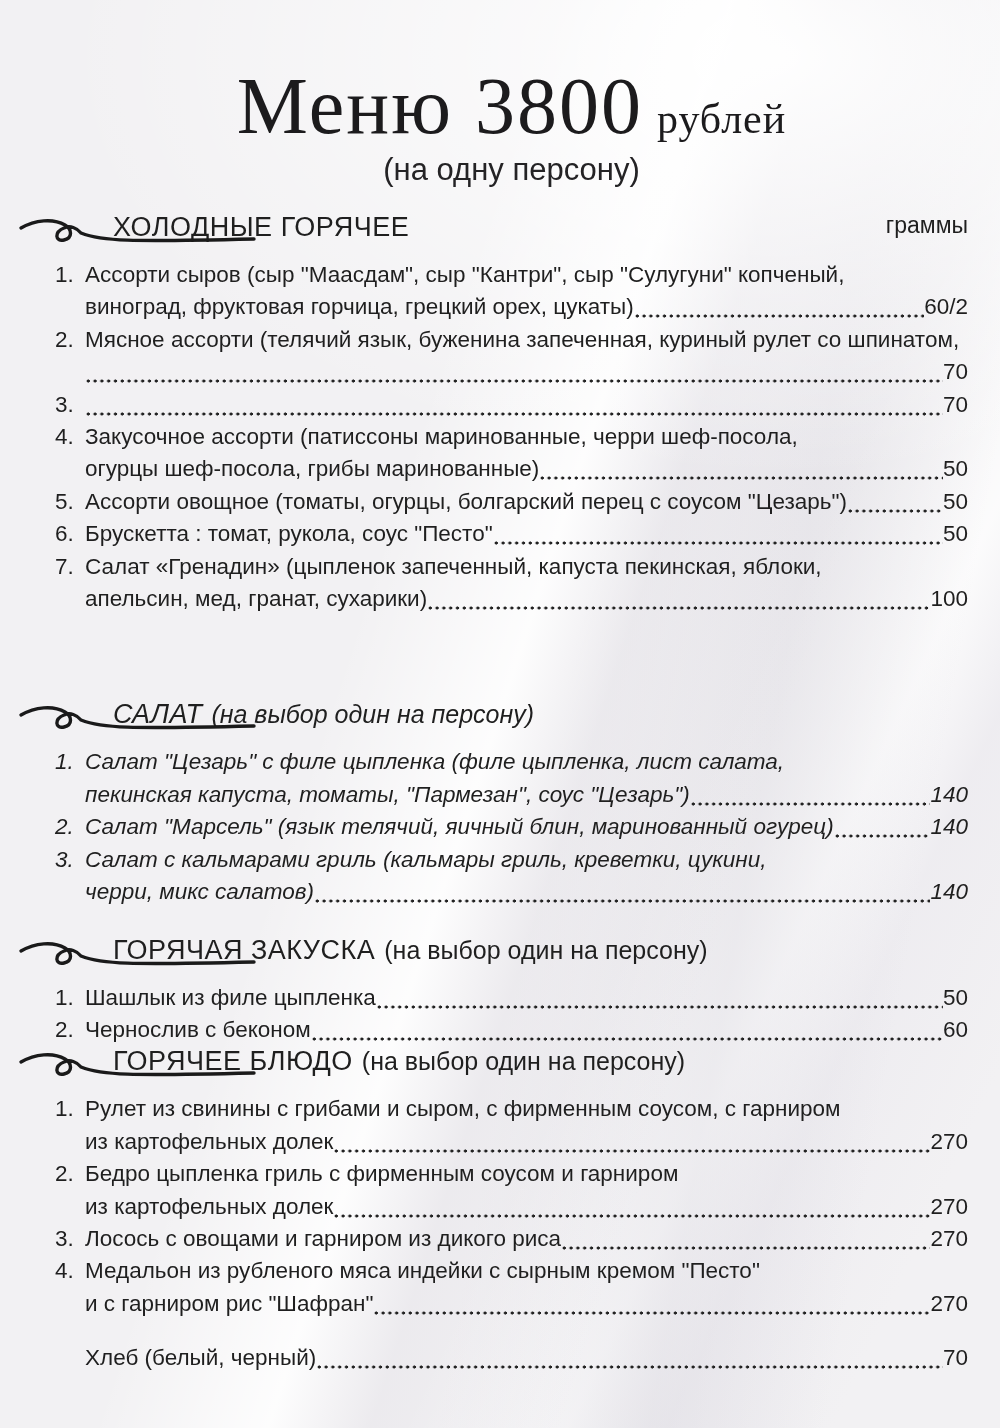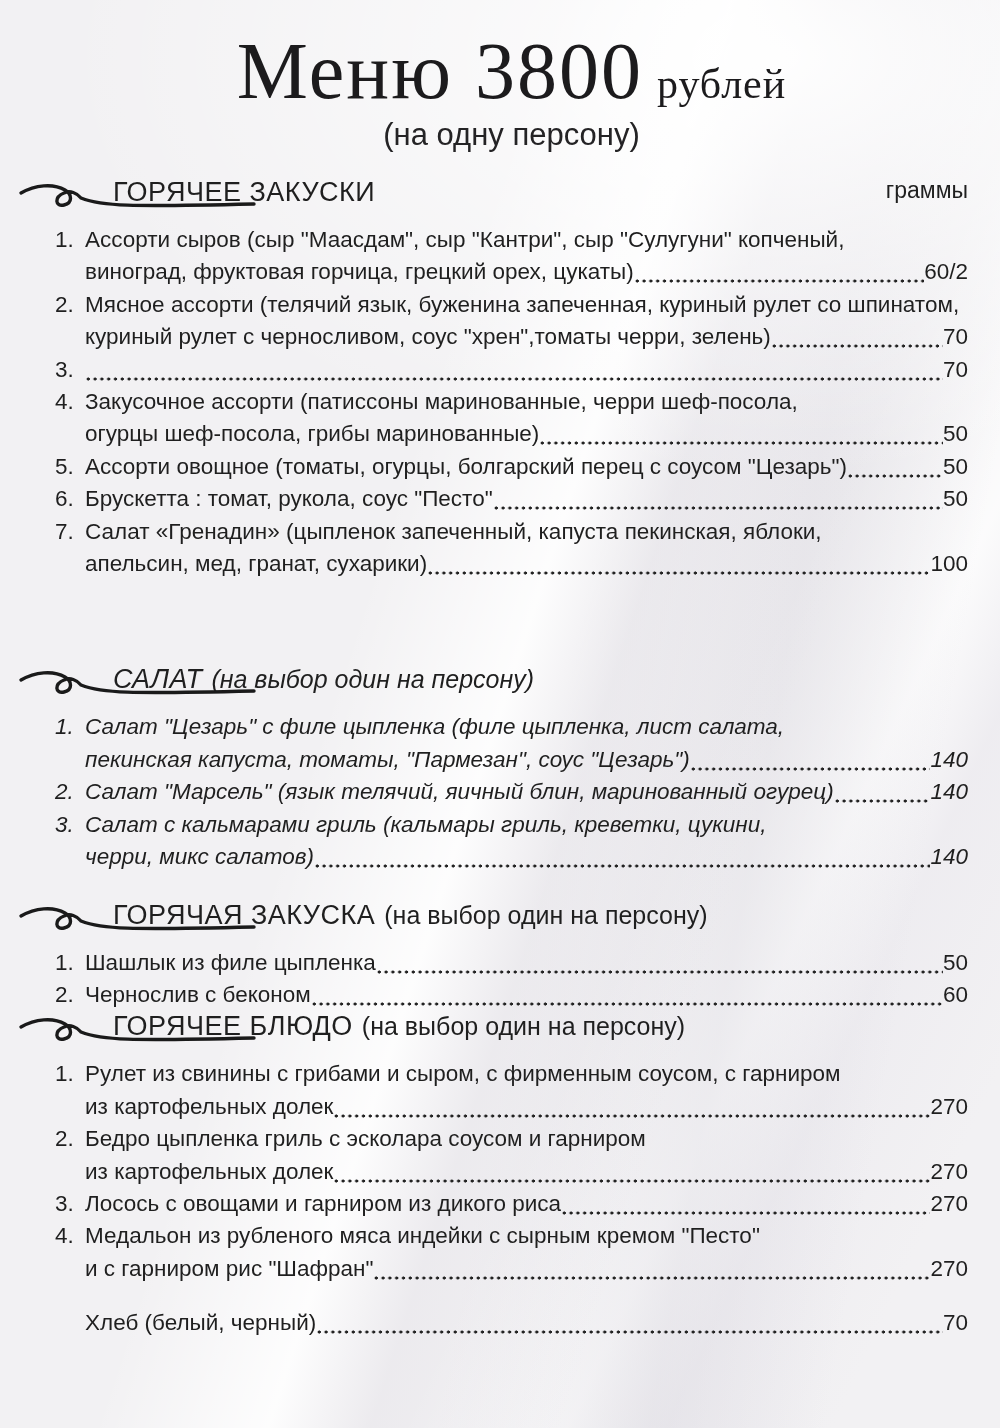--- a/index.html
+++ b/index.html
@@ -7,21 +7,21 @@
     width:1000px; height:1428px; overflow:hidden;
     font-family:"Liberation Sans", sans-serif;
     color:#1f1f1f;
     background-color:#f2f1f3;
     background-image:
       radial-gradient(ellipse 1200px 700px at 78% 4%, rgba(255,255,255,0.95), rgba(255,255,255,0) 60%),
       linear-gradient(108deg, rgba(255,255,255,0) 38%, rgba(255,255,255,0.85) 50%, rgba(231,229,234,0.55) 57%, rgba(255,255,255,0) 70%),
       linear-gradient(100deg, rgba(224,222,228,0) 55%, rgba(219,217,224,0.45) 72%, rgba(242,241,244,0) 86%),
       linear-gradient(115deg, rgba(255,255,255,0) 64%, rgba(255,255,255,0.75) 74%, rgba(234,232,238,0.5) 80%, rgba(255,255,255,0) 90%);
   }
-  .page { box-sizing:border-box; width:1000px; height:1428px; padding:19px 32px 20px 55px; }
+  .page { box-sizing:border-box; width:1000px; height:1428px; padding:54px 32px 20px 55px; }
 
   
   .title-row { text-align:center; white-space:nowrap; margin-top:12px; }
   .title-main {
     font-family:"Liberation Serif", serif; font-size:80px; line-height:1;
     letter-spacing:2px; color:#1c1b1d;
   }
   .title-suffix { font-family:"Liberation Serif", serif; font-size:42px; letter-spacing:1px; margin-left:14px; color:#1c1b1d; }
   .subtitle { text-align:center; font-size:31px; margin-top:6px; color:#242325; }
 
@@ -59,21 +59,21 @@
     <span class="title-main">Меню 3800</span><span class="title-suffix">рублей</span>
   </div>
   <div class="subtitle">(на одну персону)</div>
 
   <div id="sections">
       <div class="section sec-0">
         <div class="section-header">
           <svg class="flourish" viewBox="0 0 242 40" xmlns="http://www.w3.org/2000/svg">
             <path d="M4 14 C18 6,36 4,48 11 C55 15,56 24,47 26 C38 28,37 18,47 14 C53 11,60 14,64 19 C84 27,110 28,237 25" fill="none" stroke="#1a1a1a" stroke-width="3.4" stroke-linecap="round"></path>
           </svg>
-          <span class="section-title">ГОРЯЧЕЕ ЗАКУСКИ</span>
+          <span class="section-title">ХОЛОДНЫЕ ГОРЯЧЕЕ</span>
           <span class="grams">граммы</span>
         </div>
         <div class="items">
           <div class="item">
             <span class="num">1.</span>
             <div class="content">
               <div class="line">
                 <span class="txt">Ассорти сыров (сыр "Маасдам", сыр "Кантри", сыр "Сулугуни" копченый,</span>
               </div>
               <div class="line">
@@ -83,21 +83,20 @@
               </div>
             </div>
           </div>
           <div class="item">
             <span class="num">2.</span>
             <div class="content">
               <div class="line">
                 <span class="txt">Мясное ассорти (телячий язык, буженина запеченная, куриный рулет со шпинатом,</span>
               </div>
               <div class="line">
-                <span class="txt">куриный рулет с черносливом, соус "хрен",томаты черри, зелень)</span>
                 <span class="dots"></span>
                 <span class="wt">70</span>
               </div>
             </div>
           </div>
           <div class="item">
             <span class="num">3.</span>
             <div class="content">
               <div class="line">
                 <span class="dots"></span>
@@ -250,21 +249,21 @@
                 <span class="txt">из картофельных долек</span>
                 <span class="dots"></span>
                 <span class="wt">270</span>
               </div>
             </div>
           </div>
           <div class="item">
             <span class="num">2.</span>
             <div class="content">
               <div class="line">
-                <span class="txt">Бедро цыпленка гриль с эсколара соусом и гарниром</span>
+                <span class="txt">Бедро цыпленка гриль с фирменным соусом и гарниром</span>
               </div>
               <div class="line">
                 <span class="txt">из картофельных долек</span>
                 <span class="dots"></span>
                 <span class="wt">270</span>
               </div>
             </div>
           </div>
           <div class="item">
             <span class="num">3.</span>

